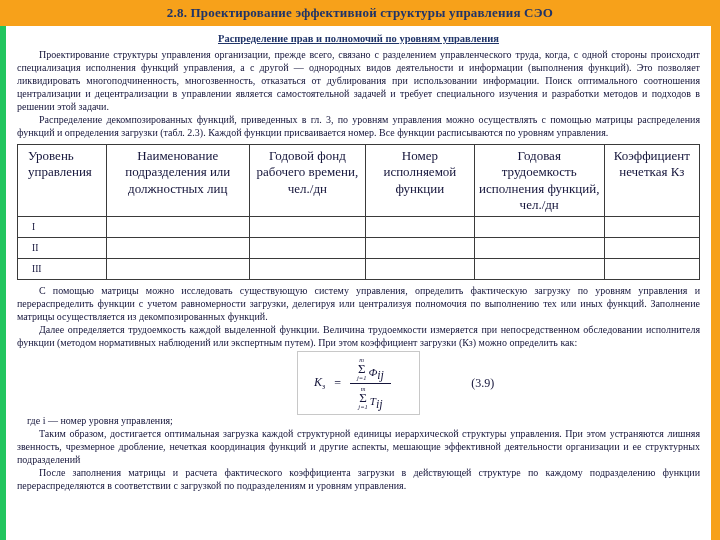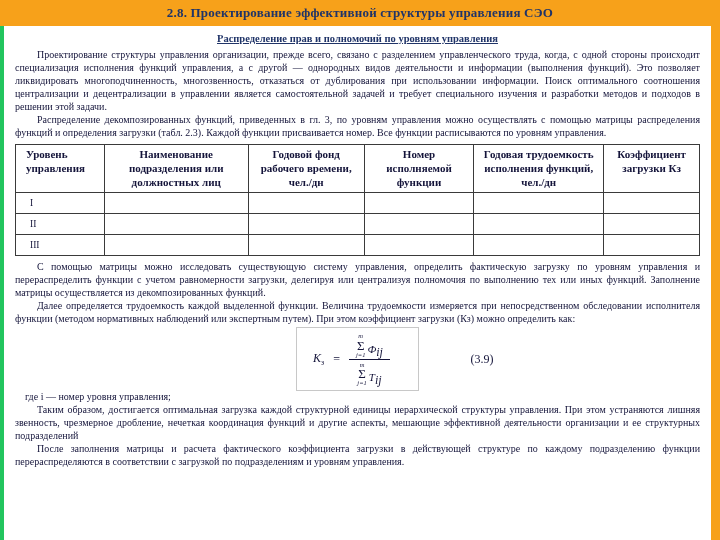--- a/index.html
+++ b/index.html
@@ -16,41 +16,41 @@
     height:26px; flex:0 0 auto;
     background:#F7A11A;
     display:flex; align-items:center; justify-content:center;
   }
   .topbar .title {
     color:#203468; font-weight:bold; font-size:13px; letter-spacing:0.2px;
   }
 
   .frame {
     flex:1 1 auto;
-    border-left:4px solid #22c55e;
+    border-left:6px solid #22c55e;
     border-right:9px solid #F7A11A;
     background:#ffffff;
     padding:5px 11px 3px;
     overflow:hidden;
   }
 
   .subtitle {
     text-align:center; font-weight:bold; text-decoration:underline;
     color:#203468; font-size:10.5px; margin:2px 0 4px;
   }
 
   .para {
     font-size:10px; line-height:1.3; text-align:justify;
     text-indent:22px; color:#14143a;
   }
 
   table { width:100%; border-collapse:collapse; margin:5px 0 4px; table-layout:fixed; }
   th, td { border:1px solid #3a3a3a; }
   th {
-    font-size:11px; font-weight:bold; color:#14143a;
+    font-size:13px; font-weight:normal; color:#14143a;
     padding:3px 4px; vertical-align:top; text-align:center; line-height:1.25;
   }
   th.first { text-align:left; padding-left:10px; }
   thead tr { height:38px; }
   tbody tr { height:21px; }
   td { font-size:9.5px; padding:2px 4px 2px 14px; vertical-align:middle; }
 
   .formula-row {
     position:relative; margin:5px 0 2px; height:58px;
     display:flex; align-items:center; justify-content:center;
@@ -101,21 +101,21 @@
           <col style="width:19%">
           <col style="width:14%">
       </colgroup>
       <thead>
         <tr>
           <th class="first">Уровень управления</th>
           <th>Наименование подразделения или должностных лиц</th>
           <th>Годовой фонд рабочего времени, чел./дн</th>
           <th>Номер исполняемой функции</th>
           <th>Годовая трудоемкость исполнения функций, чел./дн</th>
-          <th>Коэффициент загрузки Кз</th>
+          <th>Коэффициент нечеткая Кз</th>
         </tr>
       </thead>
       <tbody>
         <tr>
           <td>I</td>
           <td></td>
           <td></td>
           <td></td>
           <td></td>
           <td></td>

